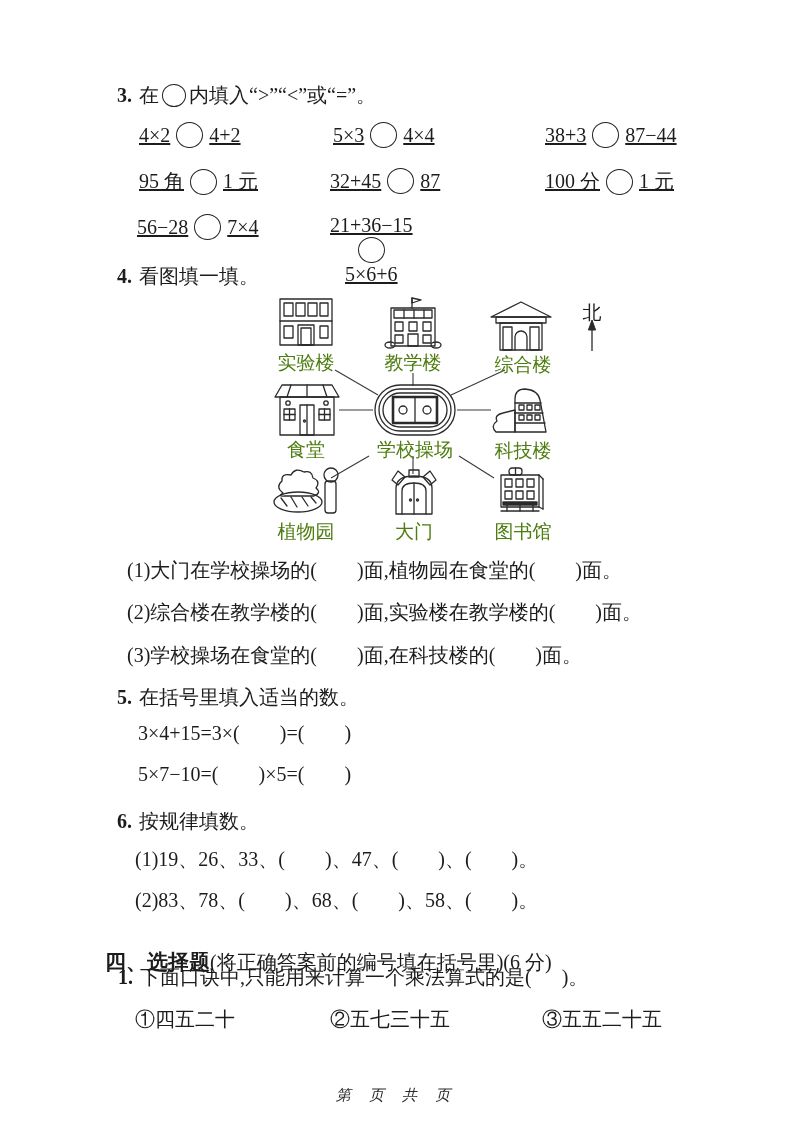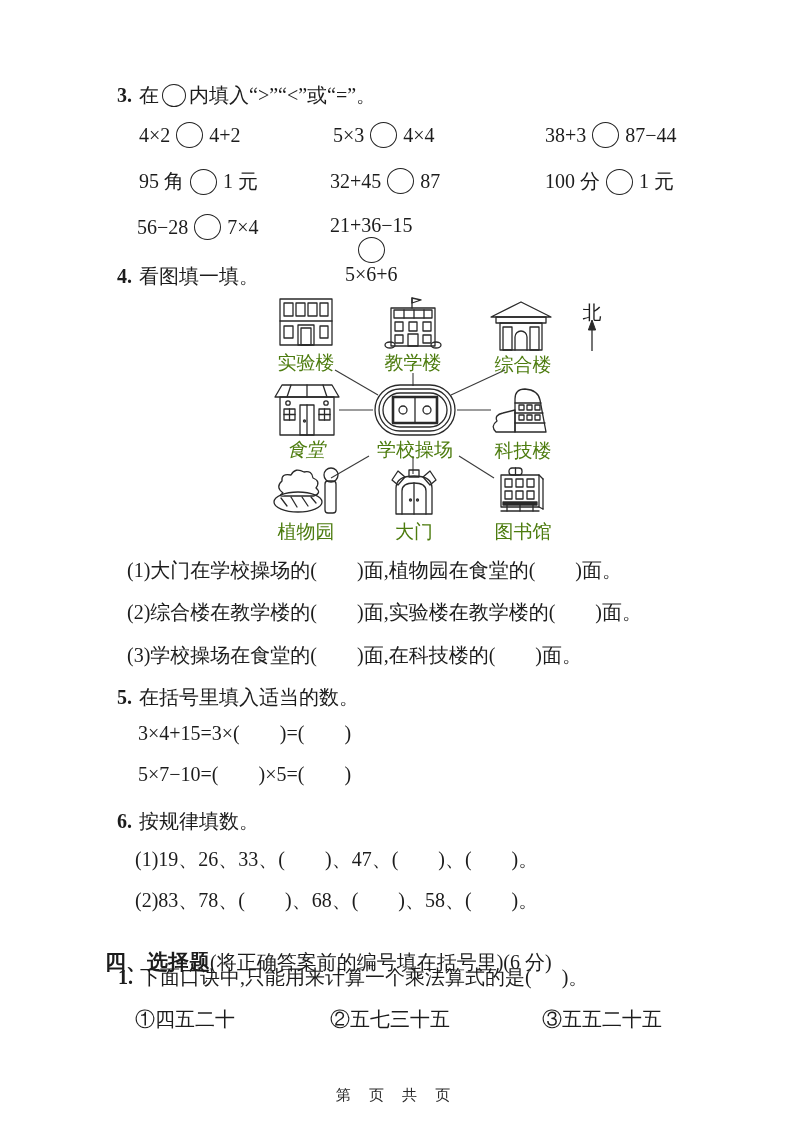--- a/index.html
+++ b/index.html
@@ -4,40 +4,41 @@
 <style>
   html,body { margin:0; padding:0; background:#e8e8e8; }
   .page {
     position:relative; width:793px; height:1122px; margin:0 auto;
     background:#ffffff; color:#1c1c1c; overflow:hidden;
     font-family:"Liberation Serif","DejaVu Serif",serif;
   }
   .abs { position:absolute; }
   .qline { display:flex; align-items:center; font-size:20px; white-space:pre; }
   .qnum { font-weight:bold; margin-right:7px; font-size:20px; }
-  .math-item { position:absolute; display:flex; align-items:center; font-size:20px; white-space:pre; }
+  .math-item { position:absolute; display:flex; align-items:center; font-size:20px; white-space:pre;text-decoration:underline; }
   .cmp-circle {
     display:inline-block; width:25px; height:24px; border:1.7px solid #222;
     border-radius:50%; margin:0 6px; flex:none; background:#fff;
   }
   .cmp-circle.small { width:22px; height:21px; margin:0 3px; }
   .sub-line { position:absolute; font-size:20px; white-space:pre; }
   .map-wrap { position:absolute; left:265px; top:293px; width:350px; height:252px; }
   .map-label {
     position:absolute; transform:translateX(-50%); font-size:19px;
     white-space:nowrap; color:#4d7c0f;
   }
   .north-label { position:absolute; transform:translateX(-50%); font-size:19px; }
   .sec-heading { position:absolute; font-size:20px; white-space:pre; }
   .sec-strong { font-weight:bold; font-size:21px; }
   .mc-option { position:absolute; font-size:20px; white-space:pre; }
   .footer {
     position:absolute; left:0; right:0; text-align:center;
     font-size:15px; letter-spacing:7px; color:#2a2a2a;
     font-family:"Liberation Sans","DejaVu Sans",sans-serif;
+    font-style:italic;
   }
   svg .ln { stroke:#3a3a3a; stroke-width:1.1; fill:none; }
   svg .bld { stroke:#2a2a2a; stroke-width:1.3; fill:none; stroke-linejoin:round; stroke-linecap:round; }
   svg .dark { fill:#2a2a2a; stroke:#2a2a2a; }
 </style>
 </head>
 <body>
 
 <div class="page">
 
@@ -236,21 +237,21 @@
         <line x1="21" y1="38" x2="21" y2="44"></line>
         <line x1="34" y1="38" x2="34" y2="44"></line>
         <line x1="2" y1="44" x2="40" y2="44"></line>
       </g>
     </svg>
 
     
     <div class="map-label" style="left:41px;  top:57px;">实验楼</div>
     <div class="map-label" style="left:148px; top:57px;">教学楼</div>
     <div class="map-label" style="left:258px; top:59px;">综合楼</div>
-    <div class="map-label" style="left:41px;  top:144px;font-style:italic;">食堂</div>
+    <div class="map-label" style="left:41px;  top:144px;">食堂</div>
     <div class="map-label" style="left:150px; top:144px;">学校操场</div>
     <div class="map-label" style="left:258px; top:145px;">科技楼</div>
     <div class="map-label" style="left:41px;  top:226px;">植物园</div>
     <div class="map-label" style="left:149px; top:226px;">大门</div>
     <div class="map-label" style="left:258px; top:226px;">图书馆</div>
     <div class="north-label" style="left:327px; top:7px;">北</div>
   </div>
 
   <div class="sub-line" style="left:127px; top:557px;">(1)大门在学校操场的(        )面,植物园在食堂的(        )面。</div>
   <div class="sub-line" style="left:127px; top:599px;text-align:center;">(2)综合楼在教学楼的(        )面,实验楼在教学楼的(        )面。</div>

